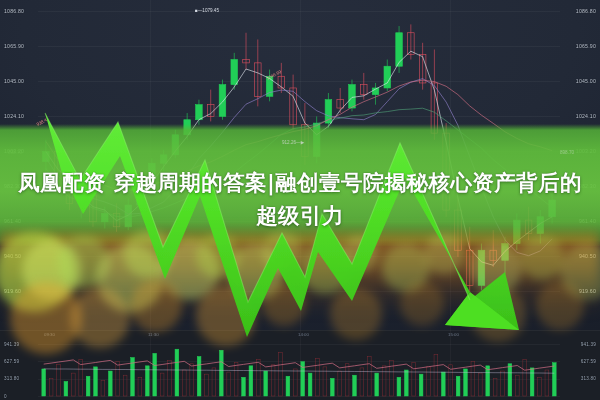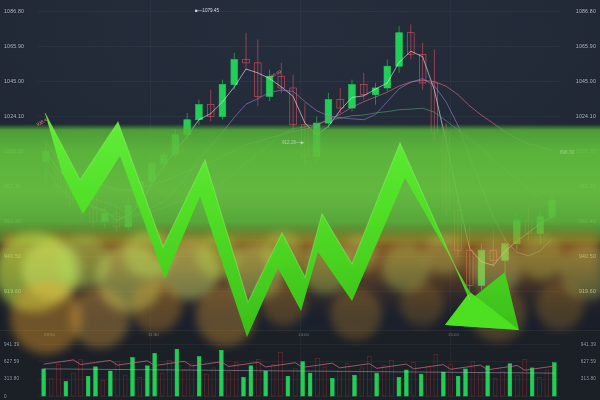--- a/index.html
+++ b/index.html
@@ -465,14 +465,15 @@
                  L 120 156
                  L 83 214
                  L 62 173
                  Z" fill="url(#agrad)" opacity="0.96"></path>
         <path d="M 519 330 L 445 325 L 470 292 Z" fill="#4fe024" opacity="0.96"></path>
       </g>
       <path d="M 45 113 L 80 180 L 118 122 L 163 247 L 205 160 L 248 302 L 282 233 L 305 277 L 322 214 L 352 264 L 400 143 L 470 300" fill="none" stroke="#8cf96a" stroke-width="1.1" opacity="0.45"></path>
     </svg>
   </div>
 
+  <div class="title">凤凰配资 穿越周期的答案|融创壹号院揭秘核心资产背后的超级引力</div>
 
 </div>
 
 </body></html>

